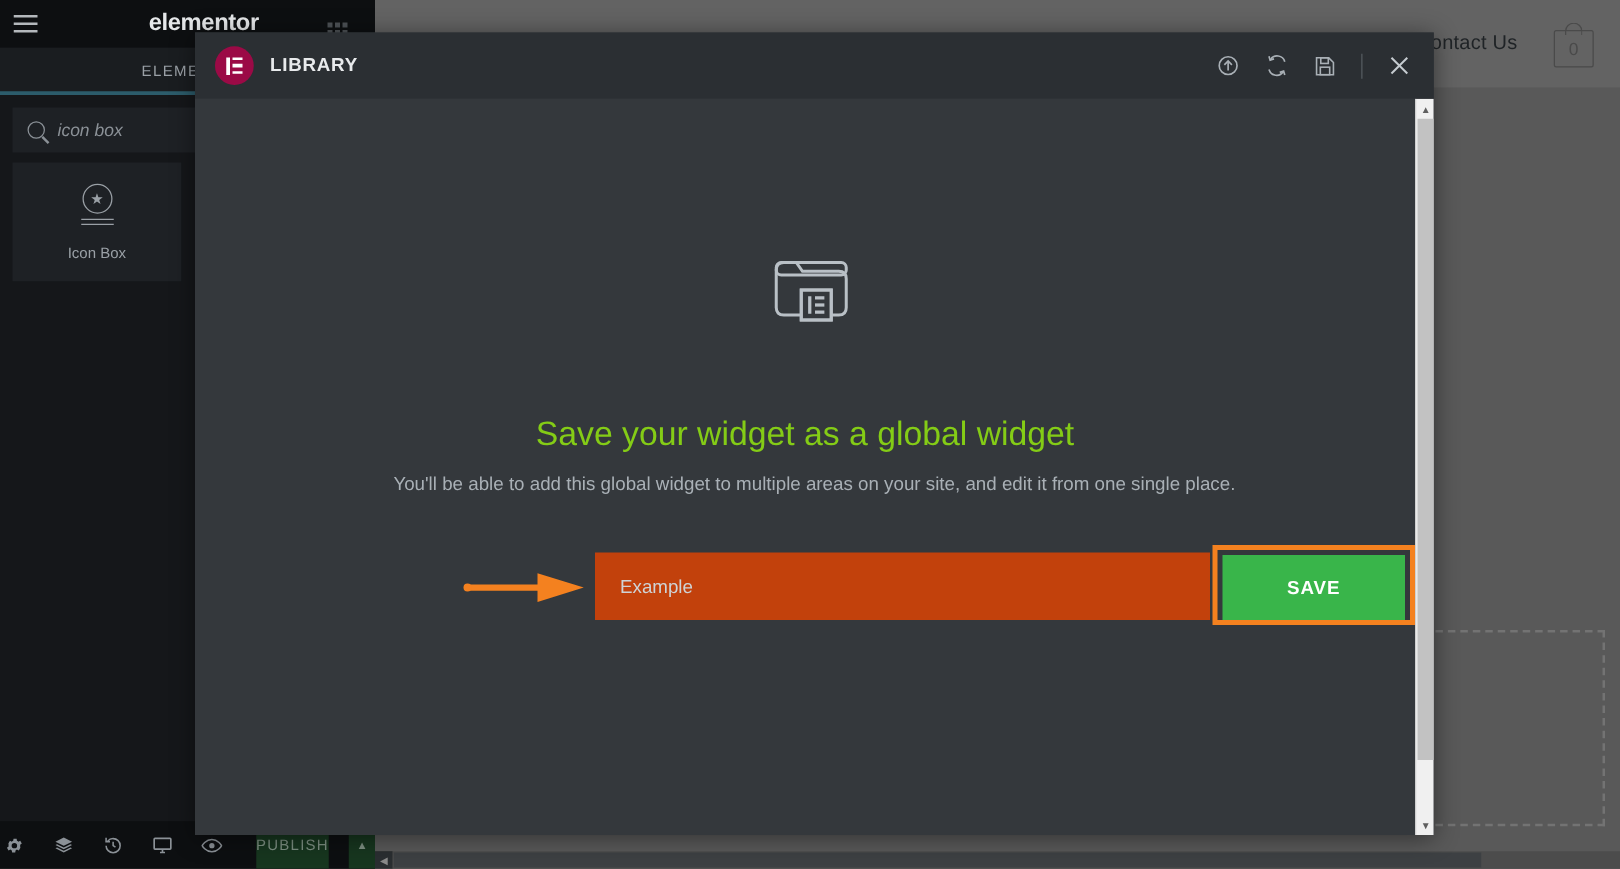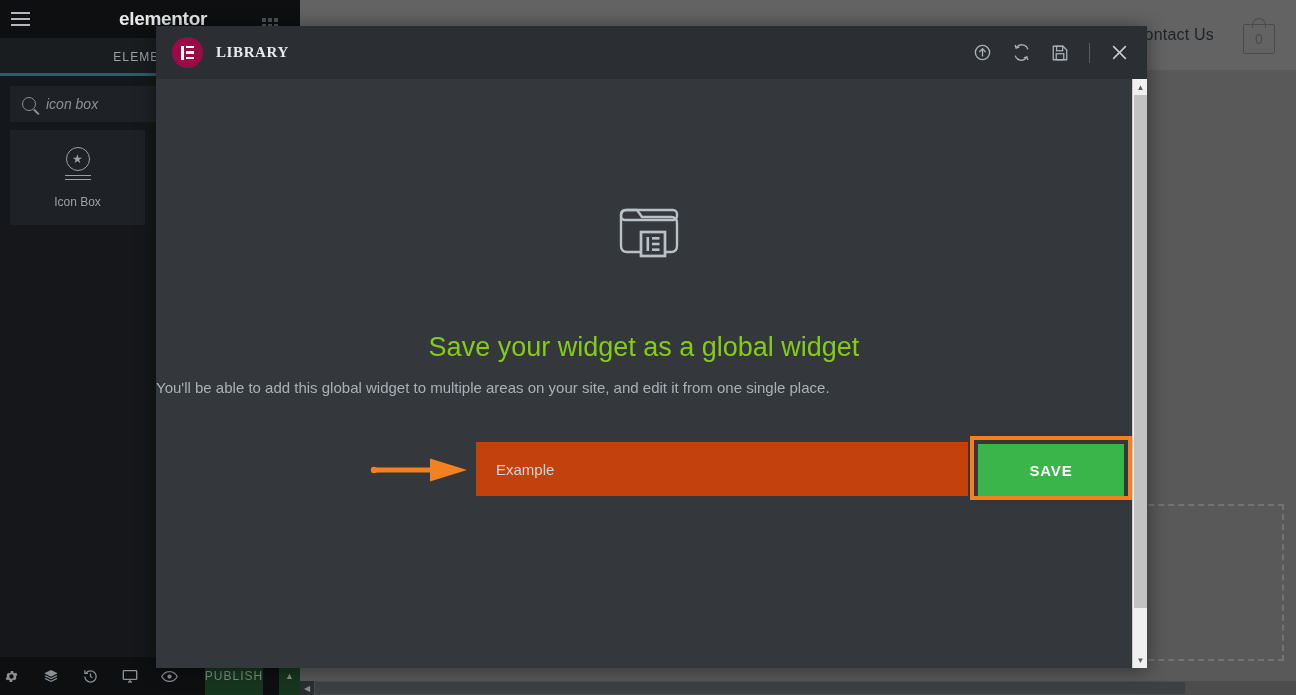--- a/index.html
+++ b/index.html
@@ -165,21 +165,20 @@
 
   
   .modal {
     position: absolute; left: 156px; top: 26px; width: 991px; height: 642px;
     background: #34383c;
     box-shadow: 0 2px 18px rgba(0,0,0,.45);
   }
   .modal-header {
     height: 53px; background: #2b2f33; display: flex; align-items: center;
     padding: 0 18px 0 16px;
-    font-family: Liberation Serif, serif;
   }
   .el-badge {
     width: 31px; height: 31px; border-radius: 50%; background: #9b0a46;
     display: flex; align-items: center; justify-content: center;
   }
   .el-badge .logo { display: flex; gap: 2.5px; align-items: center; }
   .el-badge .logo i { display: block; width: 3px; height: 14px; background: #fff; }
   .el-badge .logo .bars { display: flex; flex-direction: column; gap: 3px; }
   .el-badge .logo .bars b { display: block; width: 8px; height: 2.6px; background: #fff; }
   .modal-title {
@@ -208,21 +207,21 @@
   .sb-arrow.down { position: absolute; bottom: 0; left: 0; }
 
   .folder-icon {
     position: absolute; left: 50%; top: 115px; transform: translateX(-50%);
   }
   .body-title {
     position: absolute; left: 0; right: 15px; top: 253px; text-align: center;
     color: #84cc16; font-size: 27px; font-weight: 400;
   }
   .body-sub {
-    position: absolute; left: 0; right: 0; top: 300px; 
+    position: absolute; left: 0; right: 0; top: 300px; text-align: center;
     color: #a9b0b6; font-size: 15px;
   }
 
   .form-row {
     position: absolute; left: 320px; top: 363px;
     display: flex; align-items: stretch;
   }
   .name-input {
     width: 492px; height: 54px; background: #c2410c; border: none; outline: none;
     color: #cfd3d6; font-size: 15px; padding: 0 20px;

